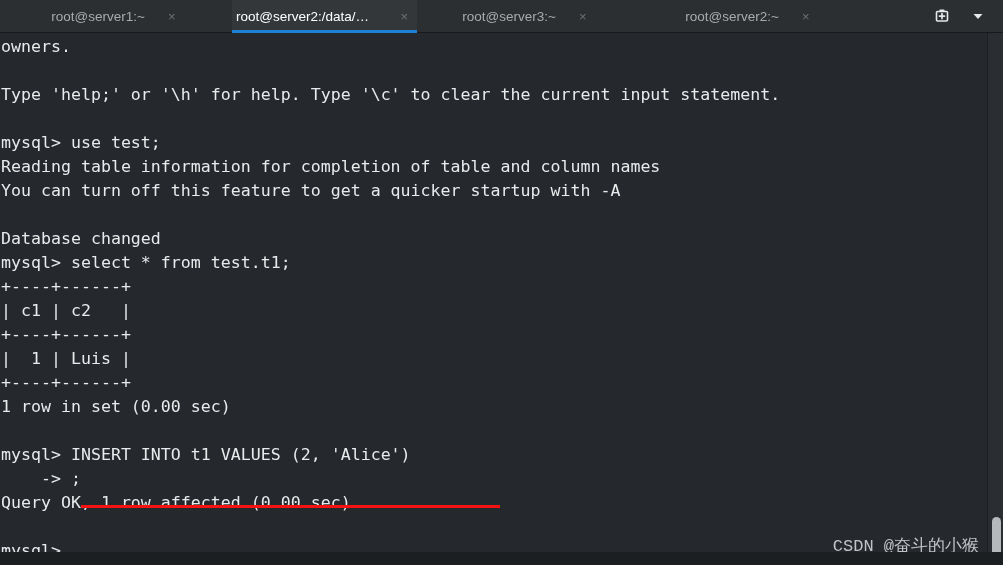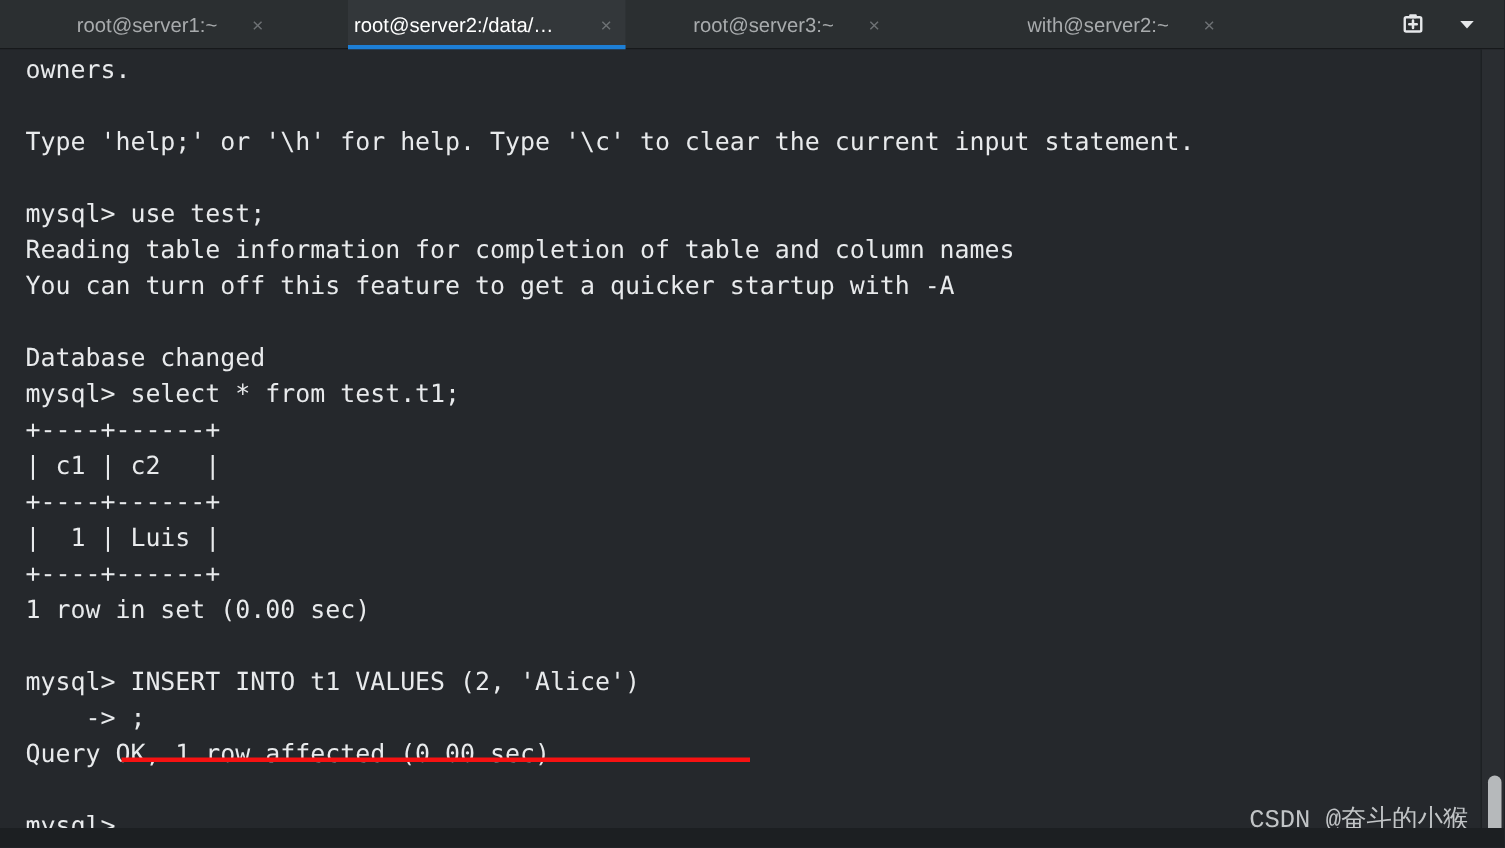--- a/index.html
+++ b/index.html
@@ -98,21 +98,21 @@
     position: absolute;
     left: 0;
     top: 33px;
     width: 1003px;
     height: 532px;
     background: #25282c;
     overflow: hidden;
   }
   .termtext {
     position: absolute;
-    left: 16px;
+    left: 0;
     top: 0;
     margin: 0;
     padding: 2px 0 0 1px;
     font-family: "DejaVu Sans Mono", monospace;
     font-size: 16.6px;
     line-height: 24px;
     color: #e8eaec;
     white-space: pre;
     letter-spacing: 0px;
   }
@@ -176,21 +176,21 @@
       <span class="tab-label">root@server2:/data/m…</span>
       <span class="tab-close">×</span>
     </div>
 
     <div class="tab tab3">
       <span class="tab-label">root@server3:~</span>
       <span class="tab-close">×</span>
     </div>
 
     <div class="tab tab4">
-      <span class="tab-label">with@server2:~</span>
+      <span class="tab-label">root@server2:~</span>
       <span class="tab-close">×</span>
     </div>
 
     <div class="tabbar-actions">
       <div class="icon-btn">
         <svg width="18" height="18" viewBox="0 0 18 18" aria-hidden="true">
           <rect x="3.5" y="4.5" width="11" height="9.5" rx="1" fill="none" stroke="#e6e8ea" stroke-width="1.6"></rect>
           <rect x="6.5" y="2.5" width="5" height="2.6" rx="0.6" fill="#e6e8ea"></rect>
           <path d="M9 6.6v5M6.5 9.1h5" stroke="#e6e8ea" stroke-width="1.7" stroke-linecap="round"></path>
         </svg>

